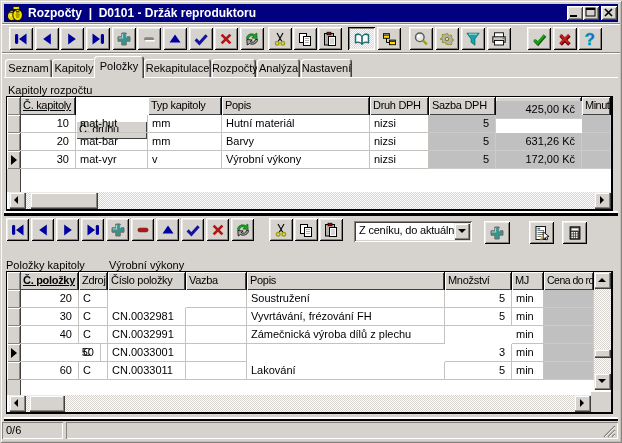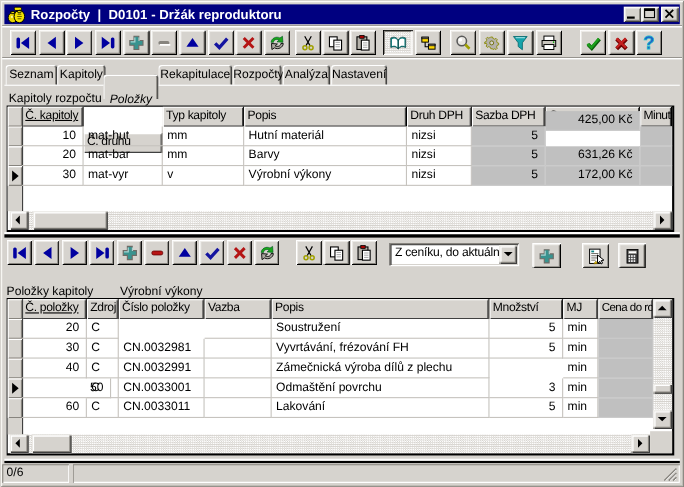--- a/index.html
+++ b/index.html
@@ -15,21 +15,21 @@
   box-shadow: inset 1px 1px 0 #fff, inset -1px -1px 0 #404040, inset 2px 2px 0 #eceae6, inset -2px -2px 0 #87847e; }
 .tb { position:absolute; background:#d6d3ce;
   box-shadow: inset 1px 1px 0 #fff, inset -1px -1px 0 #000, inset 2px 2px 0 #eceae6, inset -2px -2px 0 #87847e; }
 .tb svg { position:absolute; left:50%; top:50%; transform:translate(-50%,-50%); }
 .tb.pressed { background:repeating-conic-gradient(#fff 0% 25%, #d6d3ce 0% 50%); background-size:2px 2px; box-shadow: inset 1px 1px 0 #000, inset -1px -1px 0 #fff, inset 2px 2px 0 #87847e, inset -2px -2px 0 #eceae6; }
 .groove { position:absolute; left:2px; width:618px; height:2px;
   background:linear-gradient(#87847e 50%, #fff 50%); }
 .tab { position:absolute; top:59px; height:18px; background:#d6d3ce;
   border-radius:3px 3px 0 0; padding-top:3px; text-align:center;
   box-shadow: inset 1px 1px 0 #fff, inset -1px 0 0 #404040, inset -2px 0 0 #87847e; }
-.tab.active { top:68px; height:22px; padding-top:17px; z-index:5;font-style:italic; }
+.tab.active { top:56px; height:22px; padding-top:4px; z-index:5; }
 .tabline { position:absolute; left:4px; top:77px; width:614px; height:1px; background:#fff; z-index:1; }
 .grid { position:absolute; left:6px; background:#fff; border:1px solid #000; border-right-width:2px; border-bottom-width:2px; }
 .gh { position:absolute; background:#d6d3ce; height:18px; line-height:17px; padding-left:3px; letter-spacing:-0.3px; white-space:nowrap; overflow:hidden;
   box-shadow: inset 1px 1px 0 #fff, inset -1px -1px 0 #404040; border-right:1px solid #000; }
 .cell { position:absolute; height:18px; line-height:17px; padding-left:4px; white-space:nowrap; overflow:hidden;
   border-right:1px solid #c6c3be; border-bottom:1px solid #c6c3be; }
 .cell.num { text-align:right; padding-right:6px; padding-left:0; }
 .cell.gray { background:#c0c0c0; border-right-color:#cbcbcb; border-bottom-color:#cbcbcb; }
 .ind { position:absolute; left:0; width:14px; background:#d6d3ce; border-right:1px solid #404040; }
 .indcell { position:absolute; left:0; width:13px; height:18px; background:#d6d3ce;
@@ -387,21 +387,21 @@
         <rect x="4.4" y="11.6" width="1.5" height="1.5"></rect>
         <rect x="6.7" y="11.6" width="1.5" height="1.5"></rect>
         <rect x="9" y="11.6" width="1.5" height="1.5"></rect>
       </g>
     </svg>
   </div>
 
 <div class="label" style="left:6px; top:259px;">Položky kapitoly</div>
 <div class="label" style="left:109px; top:259px;">Výrobní výkony</div>
 <div class="grid" style="left:6px;top:271px;width:607px;height:143px;">
-    <div class="gh" style="left:13px;top:0;width:59px;"><span class="u">Č. položky</span></div>
+    <div class="gh" style="left:13px;top:0;width:59px;font-weight:bold;"><span class="u">Č. položky</span></div>
     <div class="gh" style="left:72px;top:0;width:29px;">Zdroj</div>
     <div class="gh" style="left:101px;top:0;width:78px;">Číslo položky</div>
     <div class="gh" style="left:179px;top:0;width:61px;">Vazba</div>
     <div class="gh" style="left:240px;top:0;width:198px;">Popis</div>
     <div class="gh" style="left:438px;top:0;width:67px;">Množství</div>
     <div class="gh" style="left:505px;top:0;width:32px;">MJ</div>
     <div class="gh" style="left:537px;top:0;width:50px;"><span style="font-size:10.5px;letter-spacing:-0.5px">Cena do rozp</span></div>
     <div class="ind" style="top:0;height:123px;"></div>
     <div class="indcell" style="top:0px;"></div>
     <div class="indcell" style="top:18px;"></div>
@@ -429,21 +429,20 @@
     <div class="cell" style="left:72px;top:54px;width:29px;">C</div>
     <div class="cell" style="left:101px;top:54px;width:78px;">CN.0032991</div>
     <div class="cell" style="left:179px;top:54px;width:61px;"></div>
     <div class="cell" style="left:240px;top:54px;width:198px;">Zámečnická výroba dílů z plechu</div>
     <div class="cell" style="left:505px;top:54px;width:32px;">min</div>
     <div class="cell gray" style="left:537px;top:54px;width:50px;"></div>
     <div class="cell num" style="left:13px;top:72px;width:81px;">50</div>
     <div class="cell" style="left:72px;top:72px;width:29px;">C</div>
     <div class="cell" style="left:101px;top:72px;width:78px;">CN.0033001</div>
     <div class="cell" style="left:179px;top:72px;width:61px;"></div>
-    <div class="cell" style="left:240px;top:72px;width:198px;">Odmaštění povrchu</div>
     <div class="cell num" style="left:438px;top:72px;width:67px;">3</div>
     <div class="cell" style="left:505px;top:72px;width:32px;">min</div>
     <div class="cell gray" style="left:537px;top:72px;width:50px;"></div>
     <div class="cell num" style="left:13px;top:90px;width:59px;">60</div>
     <div class="cell" style="left:72px;top:90px;width:29px;">C</div>
     <div class="cell" style="left:101px;top:90px;width:78px;">CN.0033011</div>
     <div class="cell" style="left:179px;top:90px;width:61px;"></div>
     <div class="cell" style="left:240px;top:90px;width:198px;">Lakování</div>
     <div class="cell num" style="left:438px;top:90px;width:67px;">5</div>
     <div class="cell" style="left:505px;top:90px;width:32px;">min</div>

